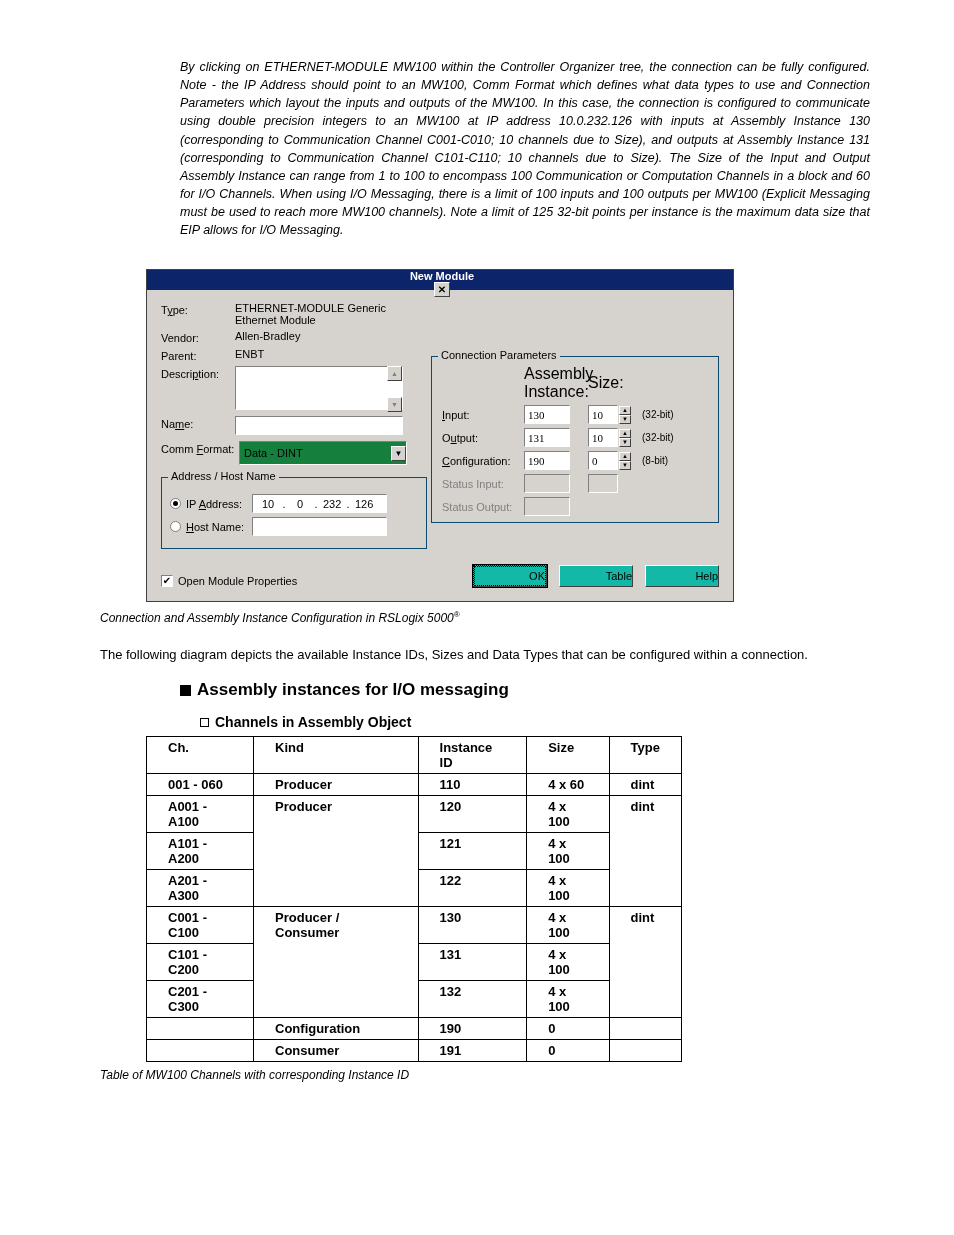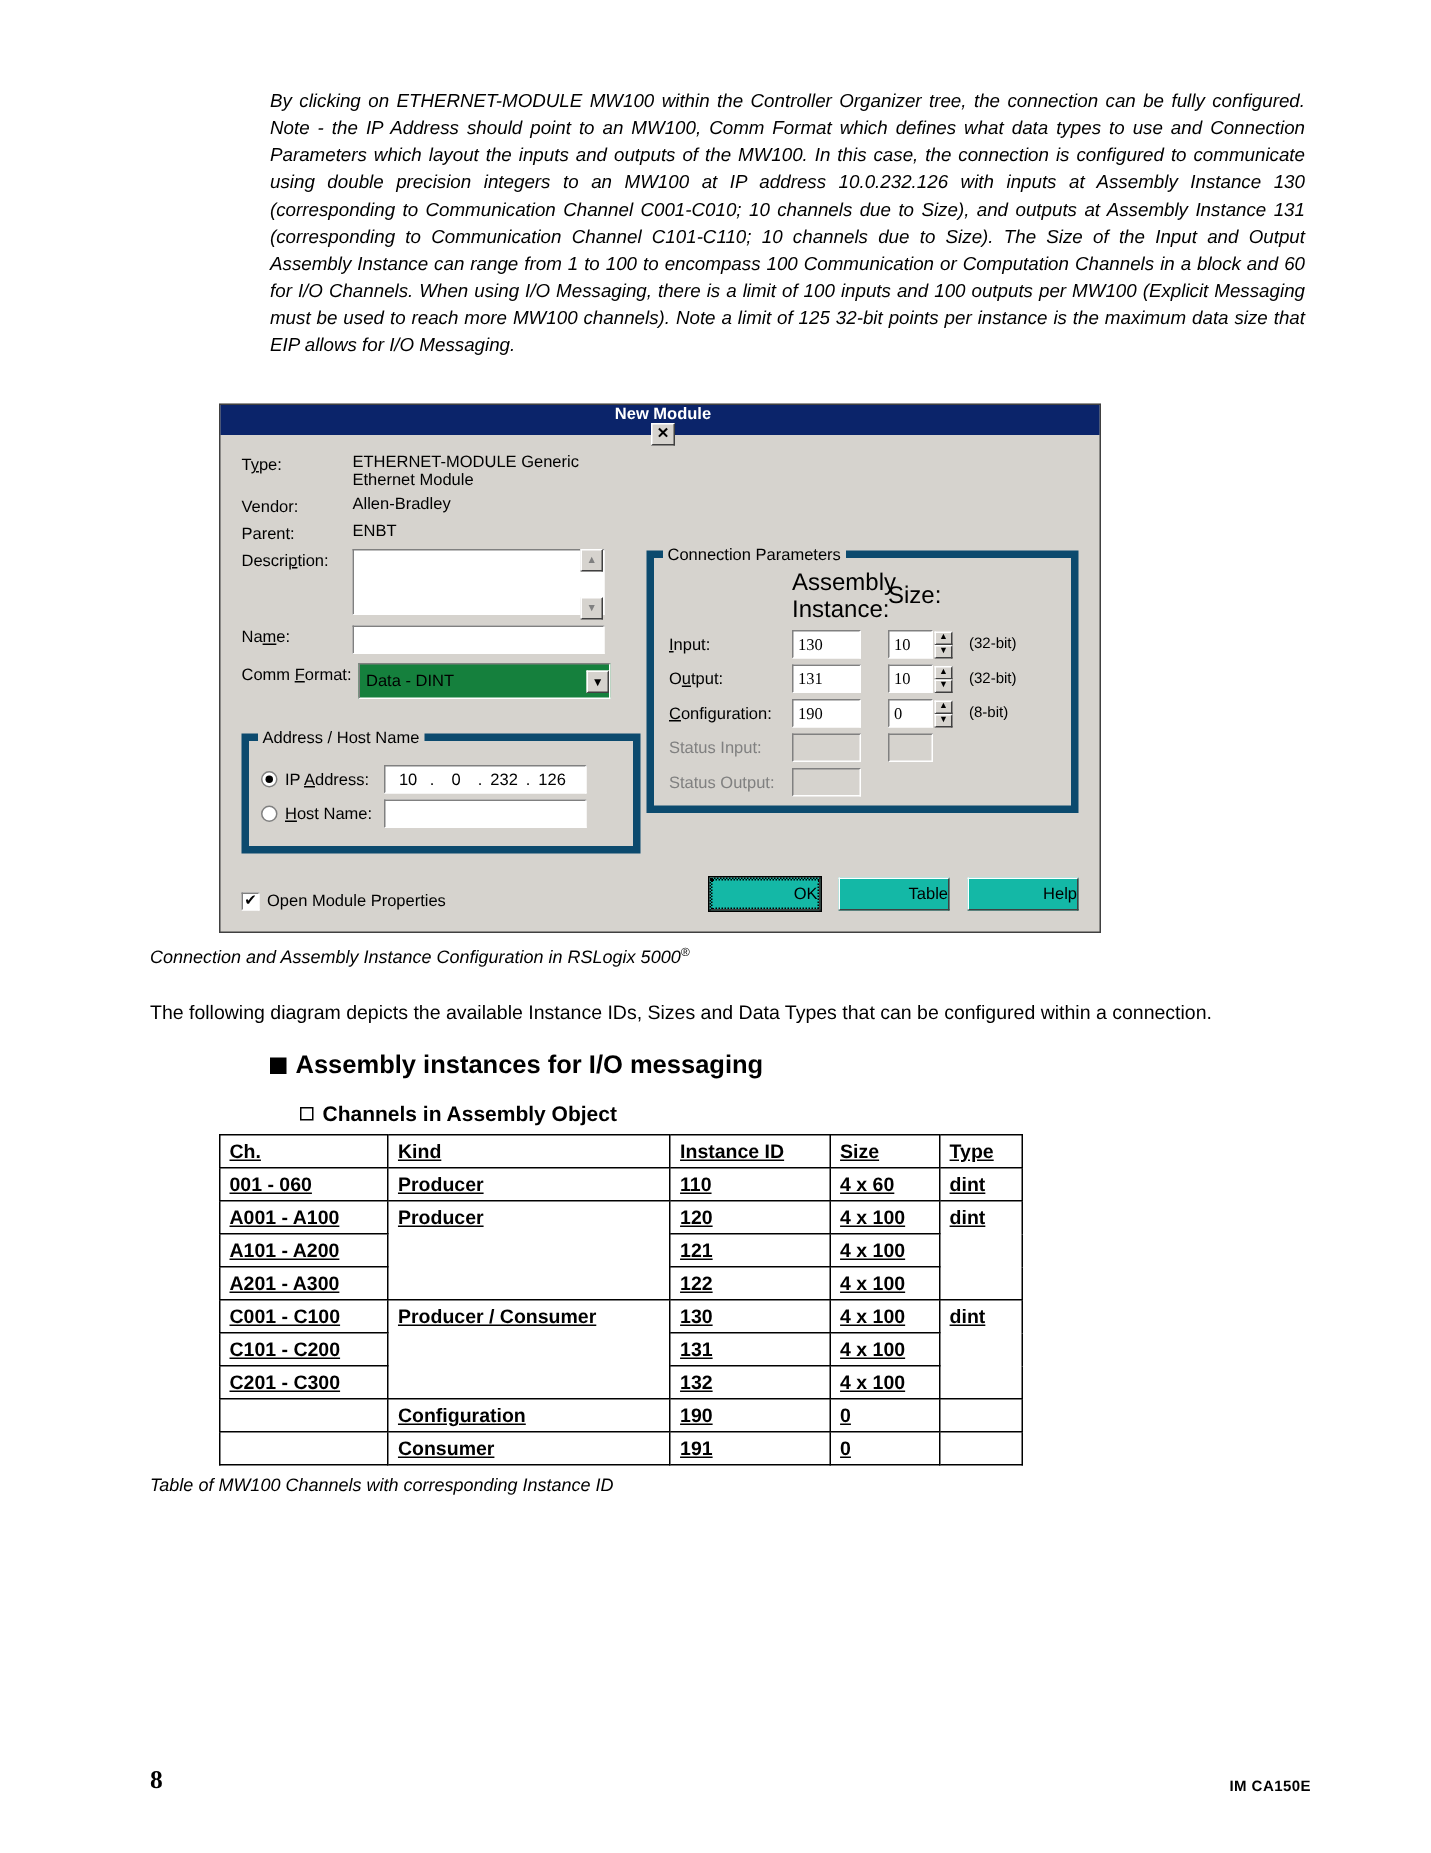--- a/index.html
+++ b/index.html
@@ -109,22 +109,22 @@
   }
   .combo span { flex:1; padding:0 4px; }
   .combo .cbtn {
     width:15px; height:15px; background:#d6d3ce;
     border-top:1px solid #fff; border-left:1px solid #fff;
     border-right:1px solid #404040; border-bottom:1px solid #404040;
     font-size:8px; line-height:13px; text-align:center;
   }
 
   .groupbox {
-    border:5px solid #0c4a6e; position:relative;
-    padding: 12px 8px 8px 8px; margin-top: 23px;
+    border:1px solid #0c4a6e; position:relative;
+    padding: 12px 8px 8px 8px; margin-top: 12px;
   }
   .groupbox > .legend {
     position:absolute; top:-8px; left:6px;
     background:#d6d3ce; padding:0 3px; font-size:11px;
   }
   .groupbox.cp { padding: 8px 6px 6px 10px; }
 
   .radio { display:flex; align-items:center; margin:4px 0; }
   .rcirc {
     width:11px; height:11px; border-radius:50%;
@@ -220,25 +220,24 @@
   .h-ch .sq2 { width:9px; height:9px; border:1.5px solid #000; display:inline-block; }
 
   table.asm {
     border-collapse: collapse;
     width: 536px;
     margin-left: 46px;
     font-size: 13px;
   }
   table.asm th, table.asm td {
     border: 1px solid #000;
-    padding: 3px 6px;
+    padding: 3px 21px;
     text-align: left;
     vertical-align: top;
     font-weight: bold;
-    text-decoration: underline;
   }
   table.asm th { background:#fff; }
 
   .tcap {
     font-style: italic; font-size: 12px;
     margin: 6px 0 0 0;
   }
 
   .footer {
     display:flex; justify-content:space-between; align-items:flex-end;

